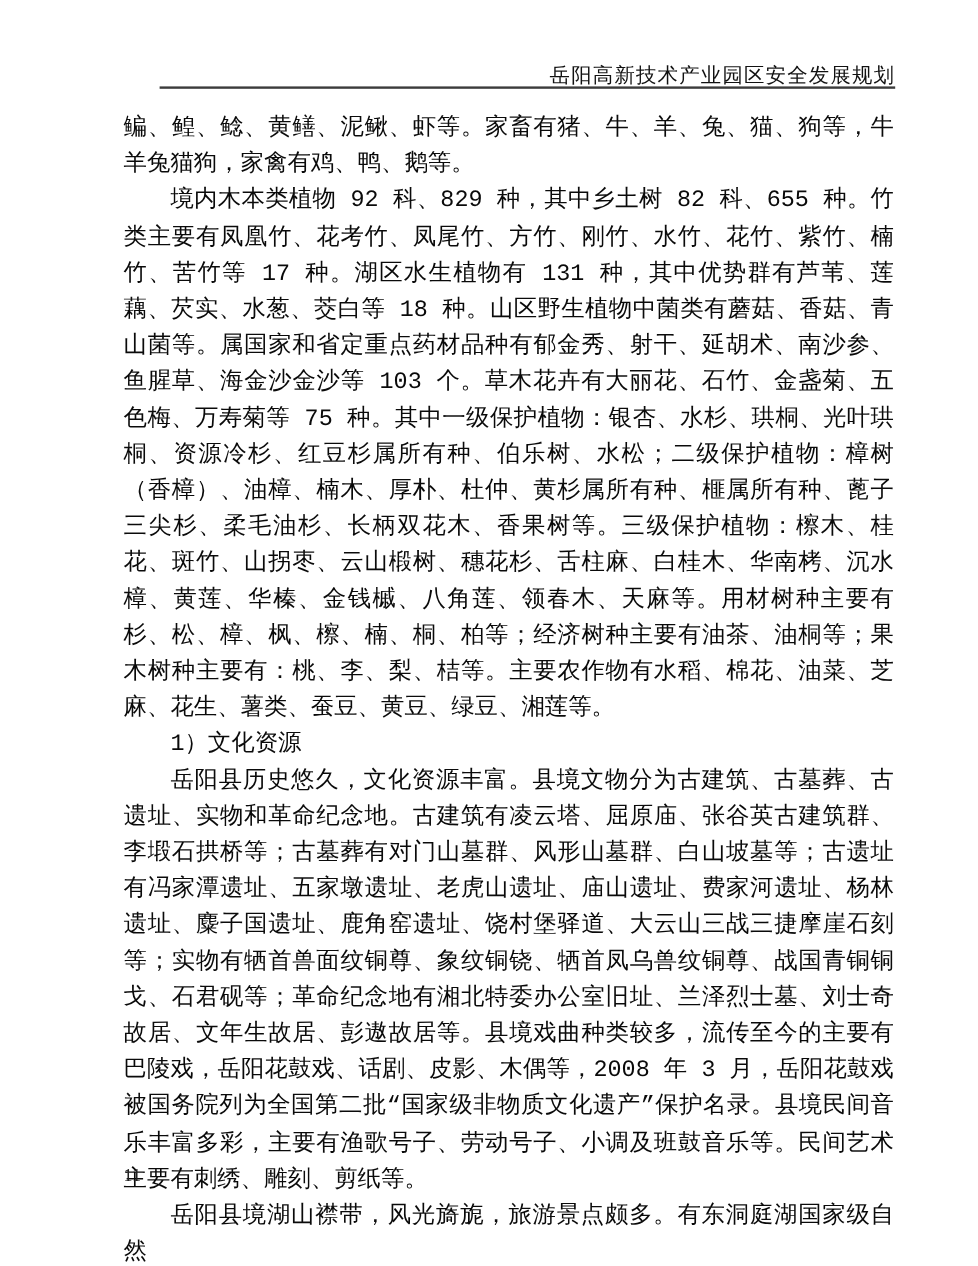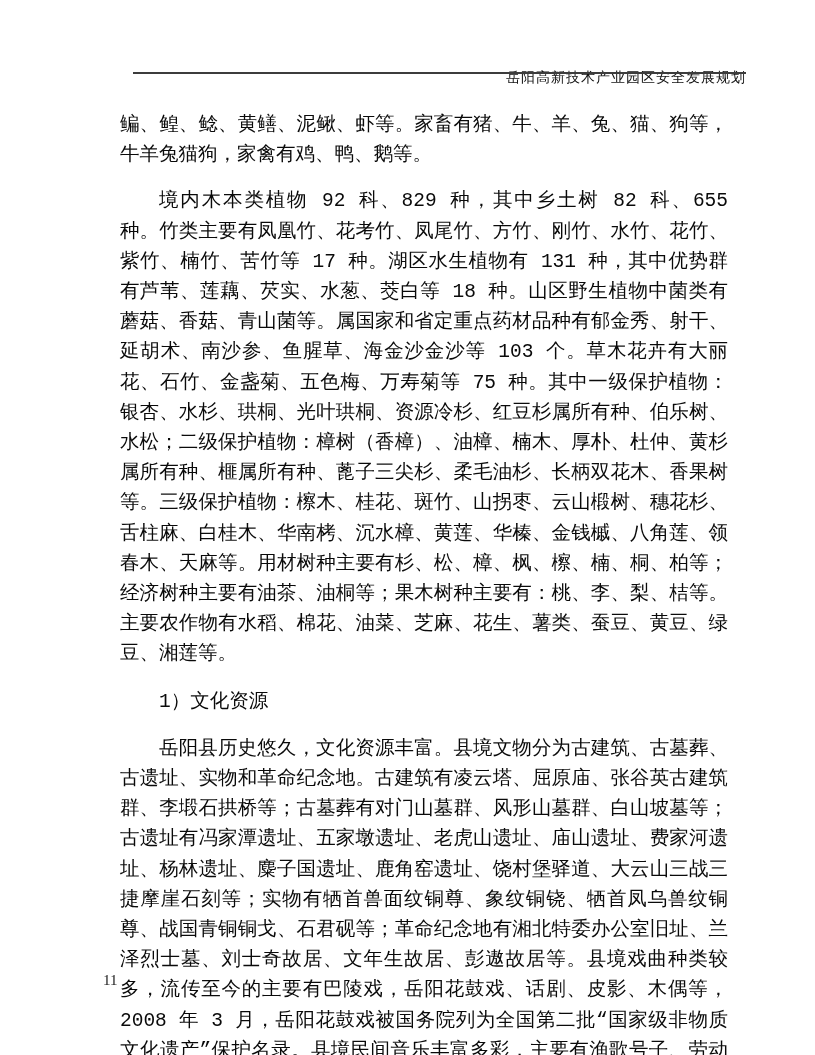--- a/index.html
+++ b/index.html
@@ -13,23 +13,23 @@
     height: 1055px;
     margin: 0 auto;
     background: #ffffff;
     color: #000000;
     font-family: "Liberation Serif", "DejaVu Serif", serif;
     overflow: hidden;
   }
   
   .header-title {
     position: absolute;
-    top: 69px;
+    top: 51px;
     right: 69px;
-    font-size: 14px;
+    font-size: 17px;
     letter-spacing: 1px;
     color: #111111;
     white-space: nowrap;
   }
   .header-rule {
     position: absolute;
     left: 133px;
     top: 72px;
     width: 613px;
     height: 2px;
@@ -41,21 +41,21 @@
     left: 103px;
     top: 92px;
     width: 642px;
     font-size: 19.5px;
     line-height: 30.2px;
     text-align: justify;
     text-justify: inter-character;
     color: #0a0a0a;
   }
   .doc-body p {
-    margin: 17px;
+    margin: 0;
     padding: 0;
   }
   .doc-body p.indent {
     text-indent: 2em;
     font-family: Liberation Mono, monospace;
   }
   
   .page-number {
     position: absolute;
     left: 103px;

